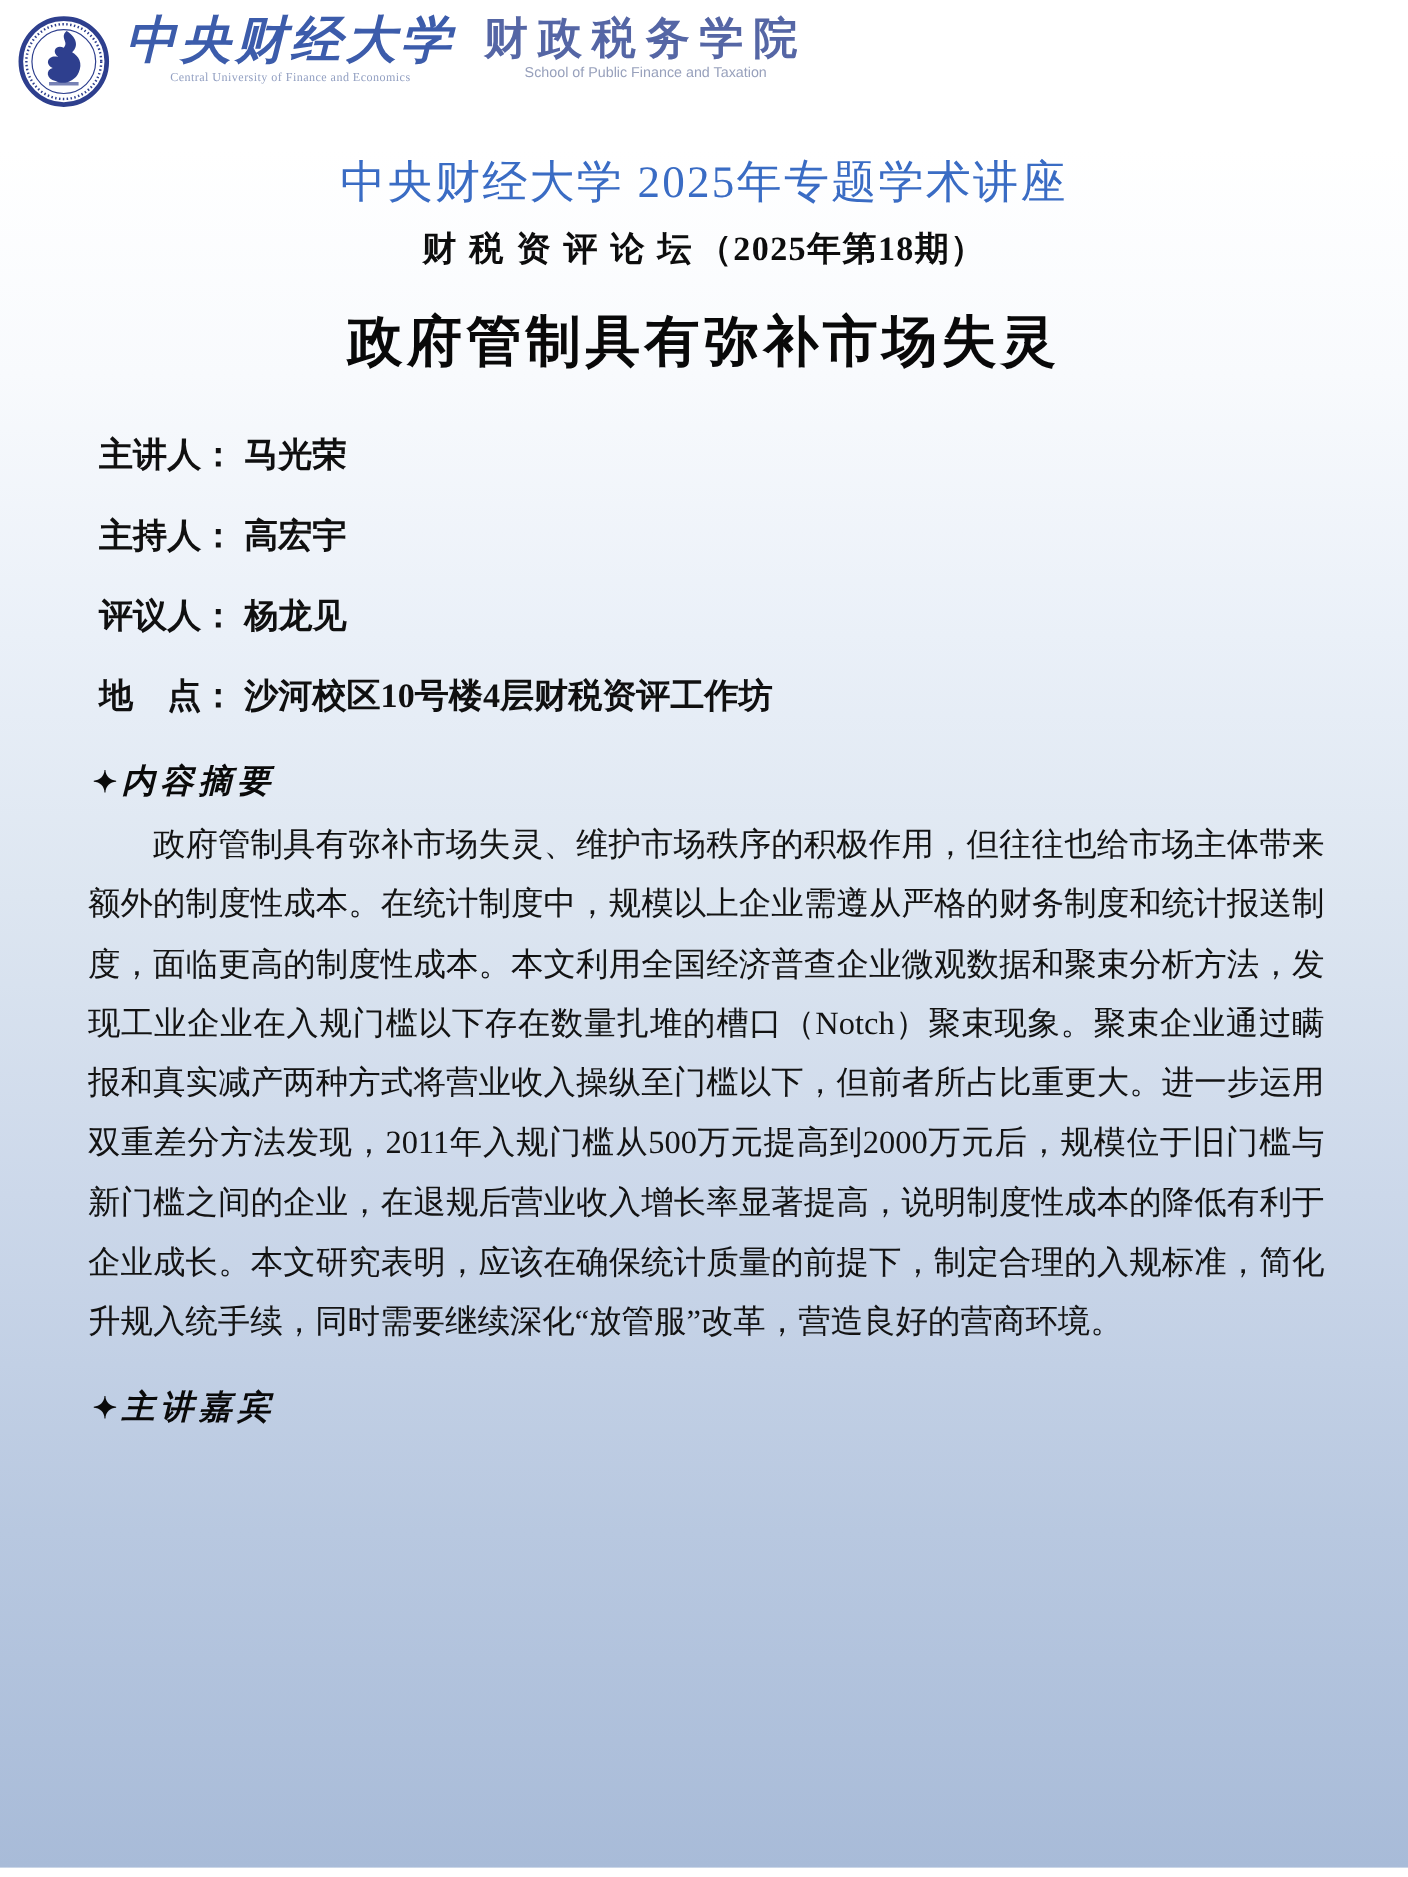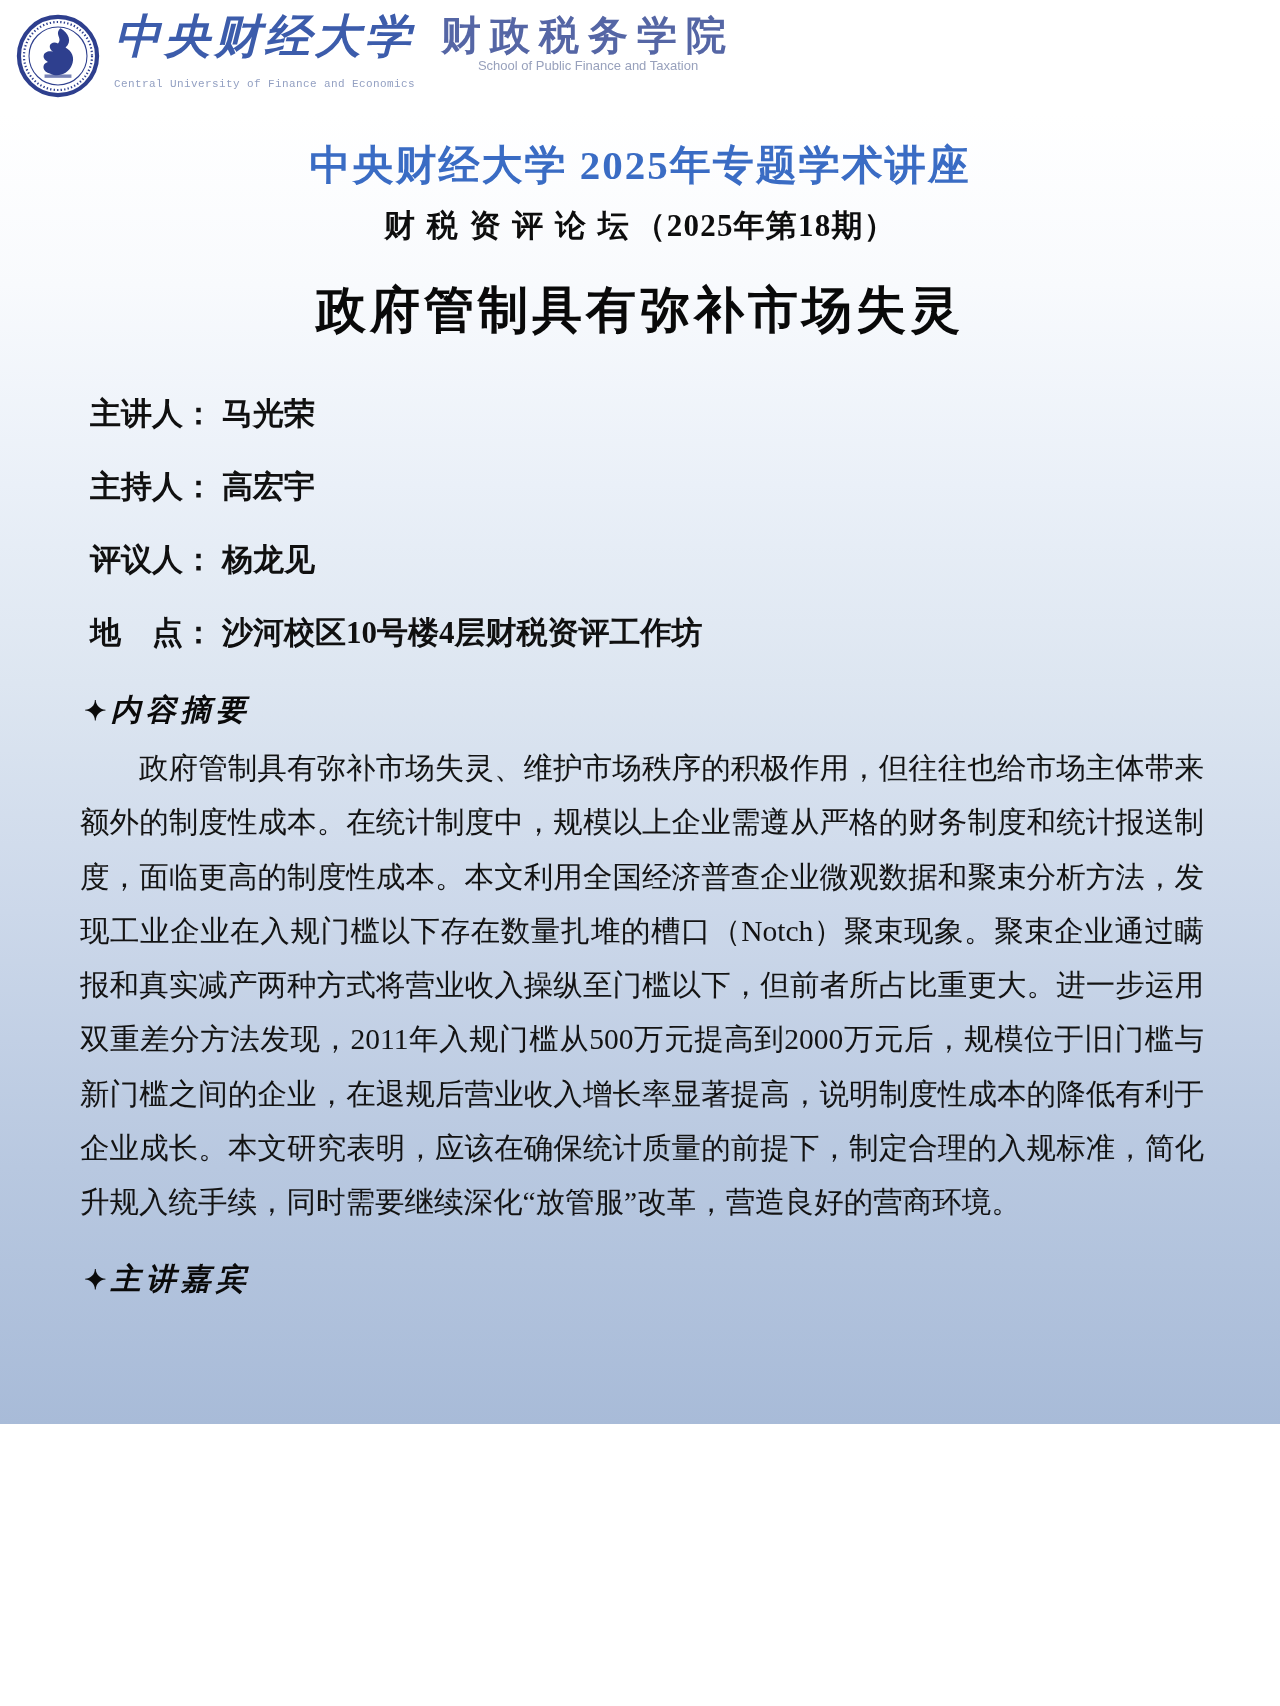--- a/index.html
+++ b/index.html
@@ -1,18 +1,18 @@
 <!DOCTYPE html>
 <html lang="zh"><head>
 <meta charset="utf-8">
 <style>
   html,body{margin:0;padding:0;}
   .page{
     position:relative;
-    width:1280px;height:1424px;
+    width:1280px;height:1698px;
     overflow:hidden;
     color:#101010;
     font-family:"Liberation Serif", serif;
     background:linear-gradient(180deg,
       #ffffff 0%, #ffffff 8%,
       #f8fafd 20%, #eaf0f8 34%,
       #dde6f1 48%, #ccd8ea 64%,
       #b8c8e0 82%, #a8bbd8 100%);
   }
   
@@ -20,36 +20,36 @@
     display:flex;align-items:flex-start;
     padding:12px 0 0 16px;height:96px;
   }
   .seal{flex:0 0 auto;margin-top:2px;}
   .univ-block{margin-left:14px;text-align:center;}
   .univ-cn{
     font-size:46px;line-height:1.1;font-weight:bold;font-style:italic;
     color:#3c5cab;letter-spacing:4px;white-space:nowrap;
   }
   .univ-en{
-    font-size:11px;color:#93a0c2;letter-spacing:.4px;margin-top:15px;
-    font-family:Liberation Mono, monospace;white-space:nowrap;
+    font-size:11px;color:#93a0c2;letter-spacing:.4px;margin-top:2px;
+    font-family:Liberation Serif, serif;white-space:nowrap;
   }
   .school-block{margin-left:26px;text-align:center;}
   .school-cn{
     font-size:40px;line-height:1.15;font-weight:700;color:#5566a5;
     letter-spacing:9px;font-family:"Liberation Sans", sans-serif;white-space:nowrap;
   }
   .school-en{
     font-size:13px;color:#98a1bc;margin-top:0;
     font-family:"Liberation Sans", sans-serif;white-space:nowrap;
   }
   
   .series-title{
     margin-top:30px;text-align:center;
-    color:#3a6cc4;font-size:41px;font-weight:bold;letter-spacing:2px;
+    color:#3a6cc4;font-size:41px;font-weight:normal;letter-spacing:2px;
   }
   .forum-line{margin-top:12px;text-align:center;font-size:31px;font-weight:bold;color:#0d0d0d;}
   .forum-name{letter-spacing:.38em;}
   .forum-issue{letter-spacing:.04em;margin-left:-0.2em;}
   .lecture-title{
     margin:30px 0 0;text-align:center;
     font-size:50px;font-weight:bold;color:#090909;letter-spacing:4px;
   }
   
   .details{margin:54px 0 0 90px;}

